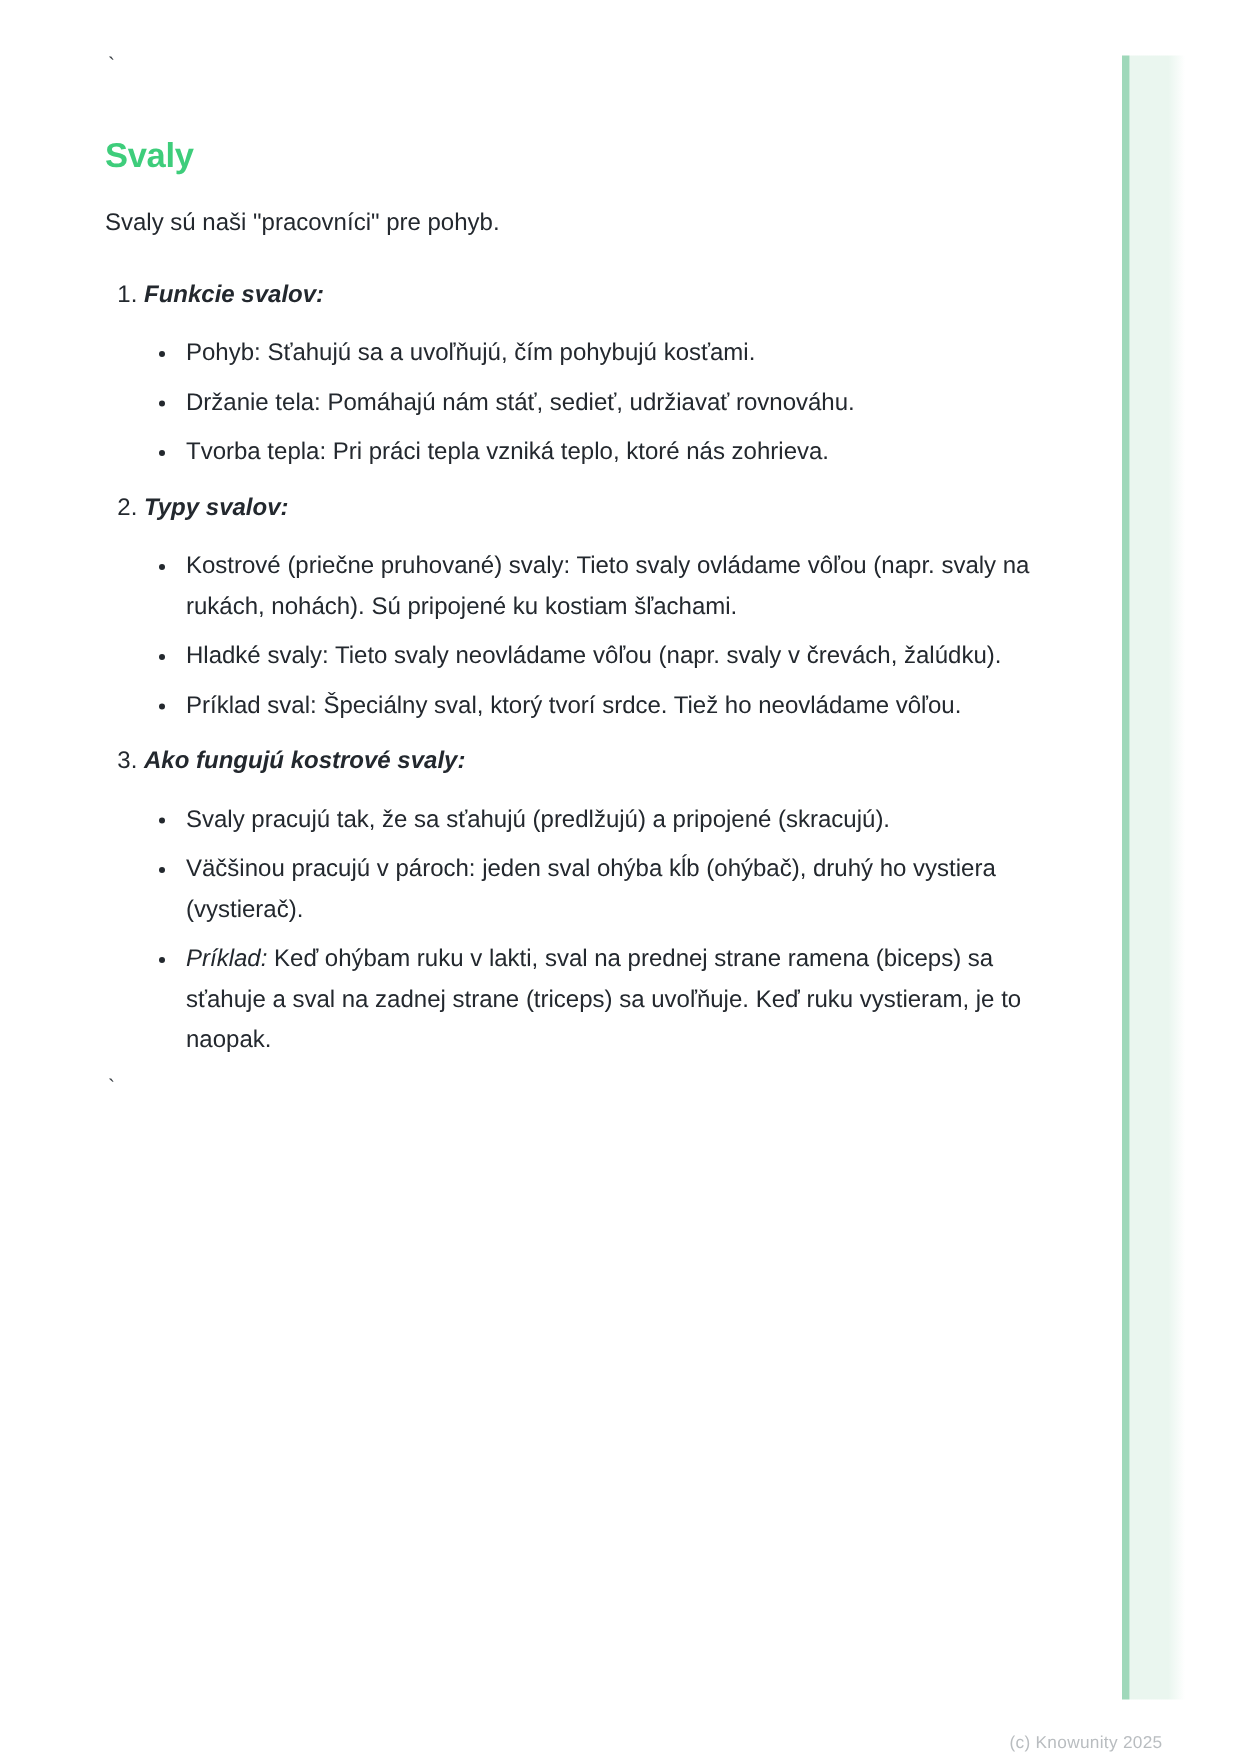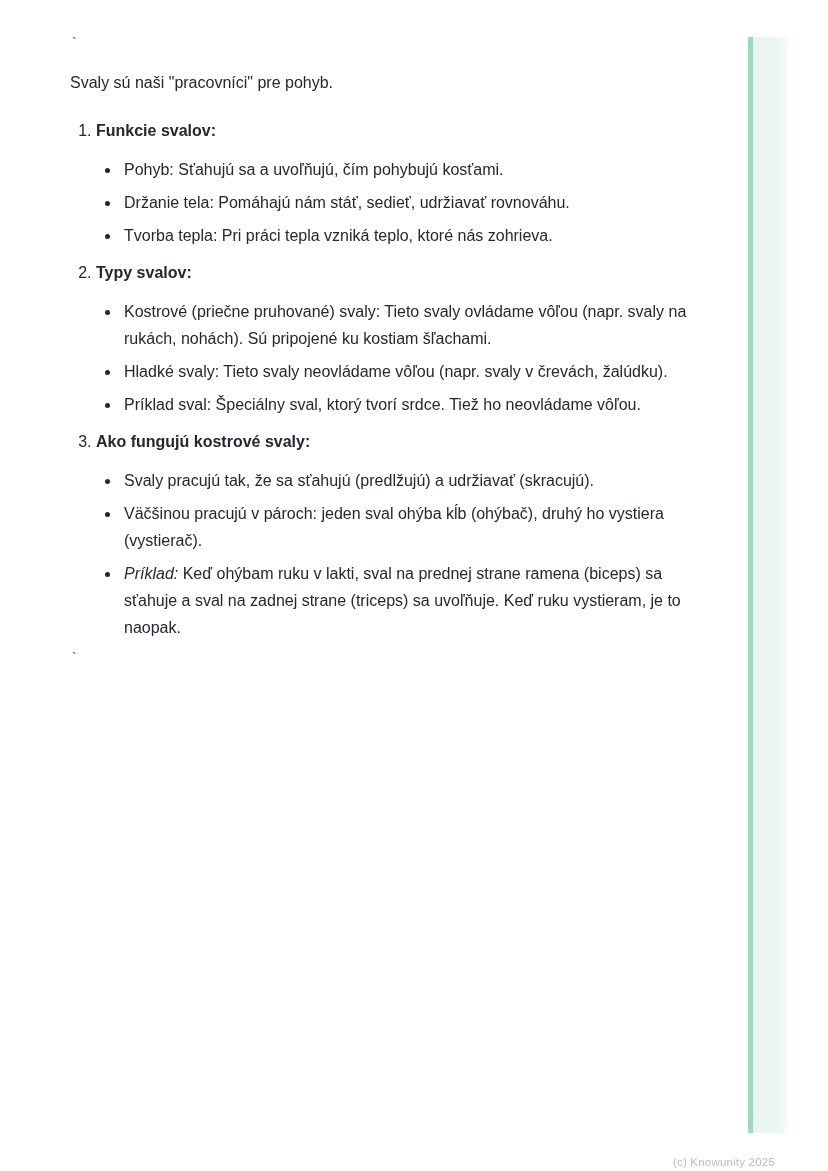--- a/index.html
+++ b/index.html
@@ -59,21 +59,21 @@
 
   ol.main {
     margin: 22px 0 0 0;
     padding: 0 0 0 26px;
     font-size: 16px;
     line-height: 27px;
     font-weight: 400;
   }
   ol.main > li { margin: 0 0 10px 0; }
 
-  .sec-label { font-weight: 700; }
+  .sec-label { font-weight: 700; font-style: italic; }
 
   ul.bullets {
     margin: 12px 0 0 0;
     padding: 0 0 0 25px;
     list-style: disc;
   }
   ul.bullets > li {
     margin: 0 0 6px 0;
     padding-left: 3px;
   }
@@ -95,20 +95,21 @@
 <body>
 
 <div class="page">
 
   <div class="stripe"></div>
 
   <div class="content">
 
     <div class="tick tick-top">`</div>
 
+    <h1 class="title">Svaly</h1>
 
     <p class="intro">Svaly sú naši "pracovníci" pre pohyb.</p>
 
     <ol class="main">
 
       <li>
         <span class="sec-label">Funkcie svalov:</span>
         <ul class="bullets">
           <li><span class="b">Pohyb:</span><span> Sťahujú sa a uvoľňujú, čím pohybujú kosťami.</span></li>
           <li><span class="b">Držanie tela:</span><span> Pomáhajú nám stáť, sedieť, udržiavať rovnováhu.</span></li>
@@ -121,21 +122,21 @@
         <ul class="bullets">
           <li><span class="b">Kostrové (priečne pruhované) svaly:</span><span> Tieto svaly ovládame vôľou (napr. svaly na rukách, nohách). Sú pripojené ku kostiam šľachami.</span></li>
           <li><span class="b">Hladké svaly:</span><span> Tieto svaly neovládame vôľou (napr. svaly v črevách, žalúdku).</span></li>
           <li><span class="b">Príklad sval:</span><span> Špeciálny sval, ktorý tvorí srdce. Tiež ho neovládame vôľou.</span></li>
         </ul>
       </li>
 
       <li>
         <span class="sec-label">Ako fungujú kostrové svaly:</span>
         <ul class="bullets">
-          <li><span>Svaly pracujú tak, že sa </span><span class="b">sťahujú</span><span> (predlžujú) a </span><span class="b">udržiavať</span><span> (skracujú).</span></li>
+          <li><span>Svaly pracujú tak, že sa </span><span class="b">sťahujú</span><span> (predlžujú) a </span><span class="b">pripojené</span><span> (skracujú).</span></li>
           <li><span>Väčšinou pracujú v pároch: jeden sval ohýba kĺb (ohýbač), druhý ho vystiera (vystierač).</span></li>
           <li><span class="i">Príklad:</span><span> Keď ohýbam ruku v lakti, sval na prednej strane ramena (biceps) sa sťahuje a sval na zadnej strane (triceps) sa uvoľňuje. Keď ruku vystieram, je to naopak.</span></li>
         </ul>
       </li>
 
     </ol>
 
     <div class="tick tick-bottom">`</div>
 
   </div>

